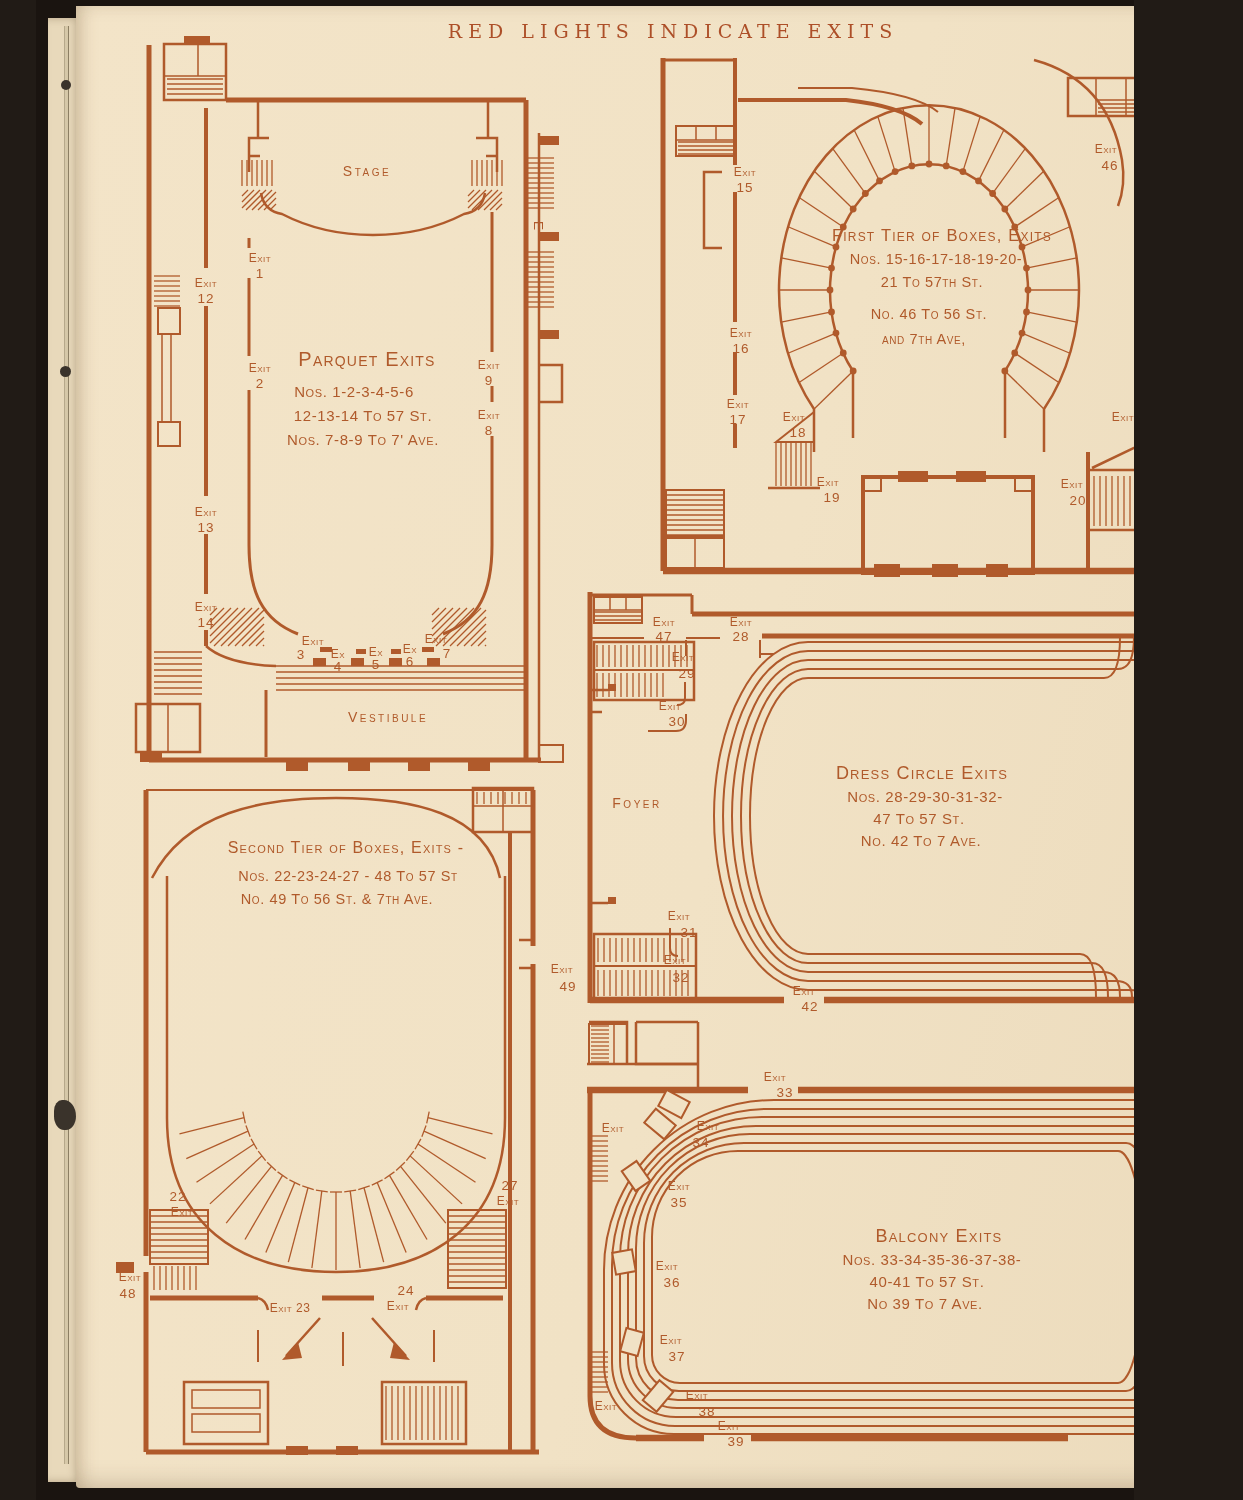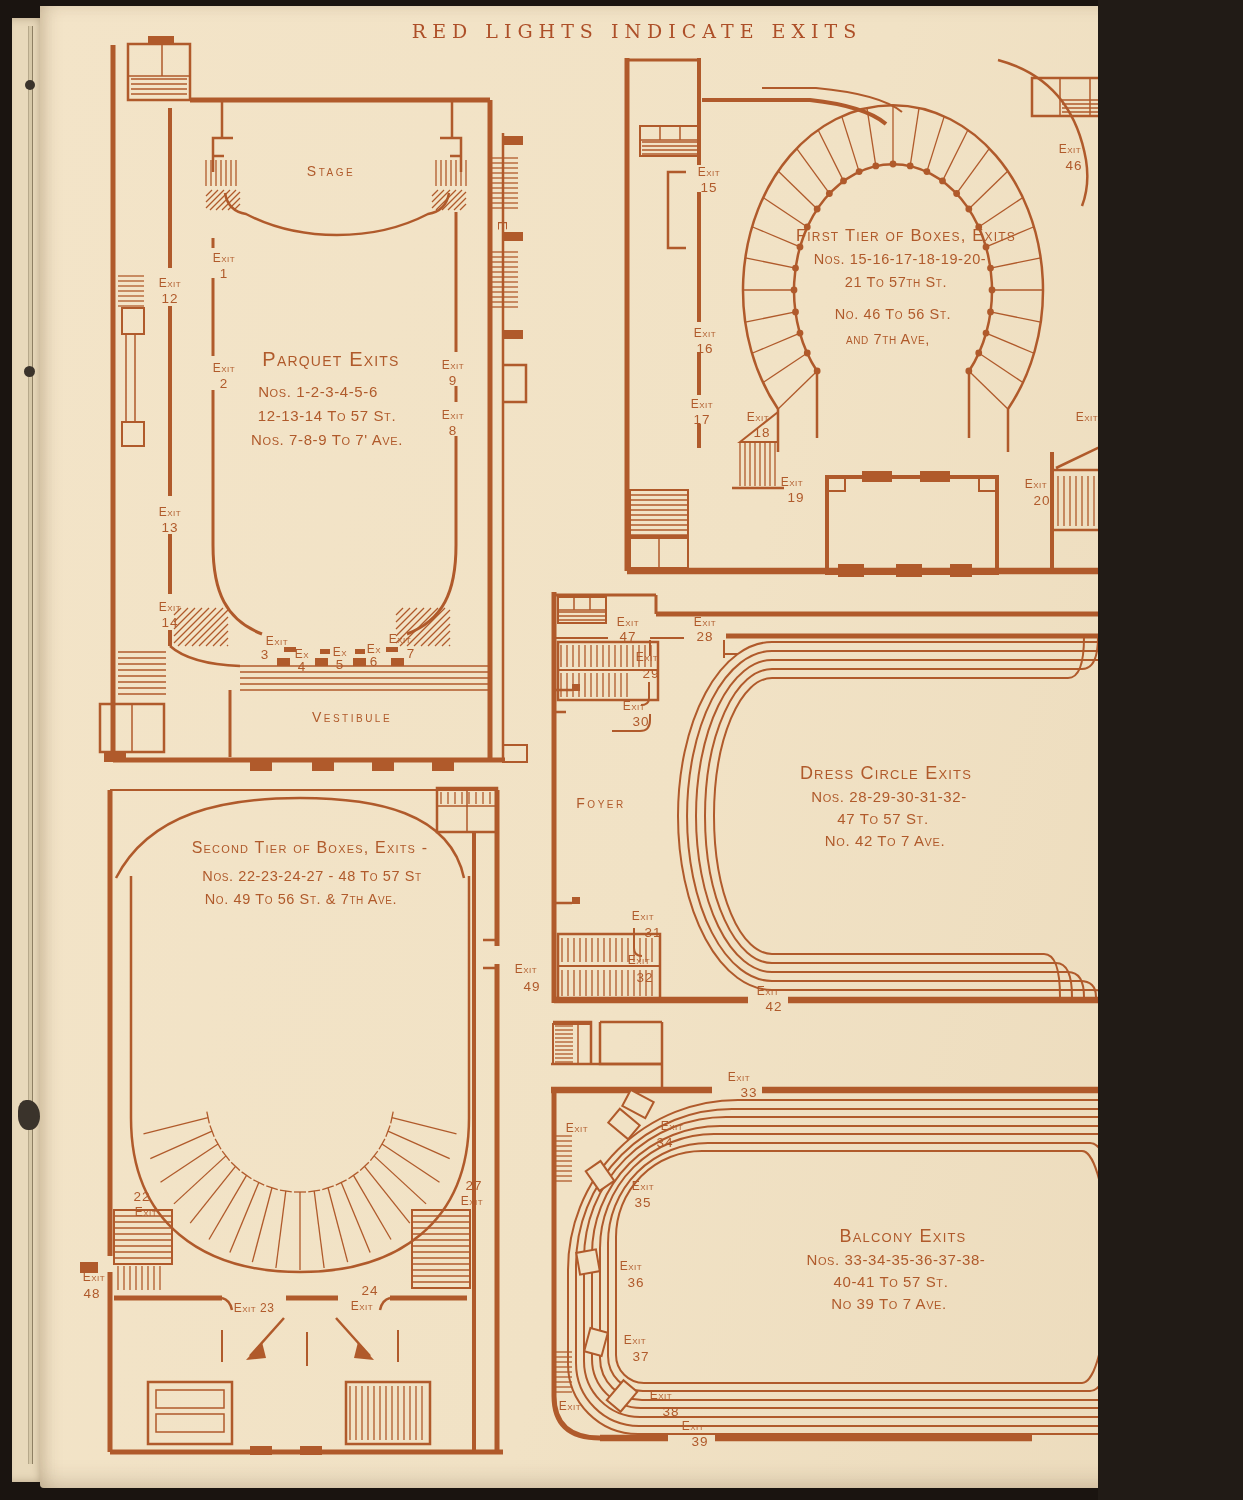--- a/index.html
+++ b/index.html
@@ -1,17 +1,17 @@
 <!DOCTYPE html>
 <html style="--paper: #f1e2c5; --ink: #b05a2b; --edge: #1a1410; --under: #e8d9bb; --thread: #d6c8a8;"><head>
 <meta charset="utf-8">
 <style>
   html,body{margin:0;padding:0;background:#211b16;}
   #stage{position:relative;width:1098px;height:1500px;background:var(--edge,#1a1410);overflow:hidden;
-         font-family:"Liberation Sans",sans-serif;}
+         font-family:"Liberation Sans",sans-serif;margin-left:36px;}
   #underpage{position:absolute;left:12px;top:18px;width:34px;height:1464px;background:var(--under,#e8d9bb);
              box-shadow:inset -6px 0 8px rgba(90,70,40,.35);}
   #thread{position:absolute;left:29px;top:26px;width:3px;height:1438px;background:var(--thread,#d6c8a8);
           box-shadow:1px 0 0 #8d7f63,-1px 0 0 #b6a88a;}
   .knot{position:absolute;background:#3a332b;border-radius:50%;}
   #paper{position:absolute;left:40px;top:6px;width:1165px;height:1482px;
          background:linear-gradient(105deg,#f3e4c8 0%,var(--paper,#f1e2c5) 55%,#ecdbbc 100%);
          border-radius:0 0 16px 4px;
          box-shadow:inset -10px -6px 22px rgba(70,50,30,.18), inset 14px 0 18px -10px rgba(120,90,50,.28);}
   svg{position:absolute;left:0;top:0;}

